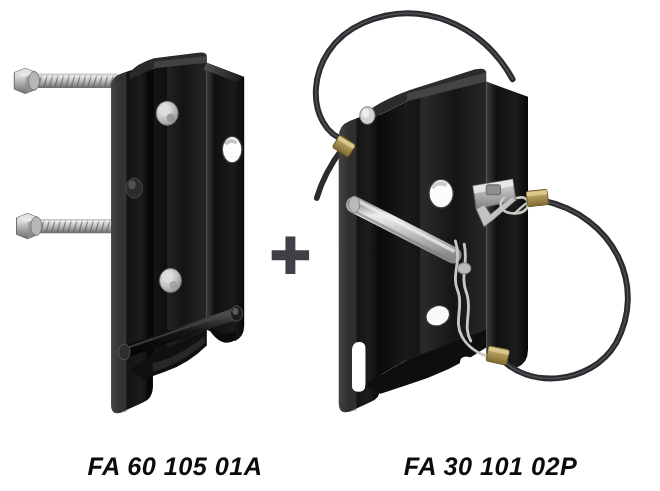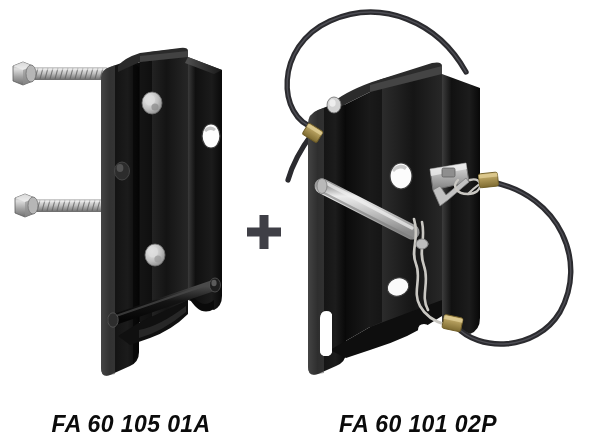--- a/index.html
+++ b/index.html
@@ -43,20 +43,21 @@
     position: absolute;
     bottom: 8px;
     font-family: "Liberation Sans", sans-serif;
     font-weight: bold;
     font-style: italic;
     font-size: 23px;
     letter-spacing: 0.4px;
     color: #0b0b0b;
     white-space: nowrap;
     text-align: center;
+    padding-left: 28px;
   }
   #caption-left  { left: 0;   width: 262px; }
   #caption-right { left: 268px; width: 300px; }
 </style>
 </head>
 <body>
 
 <div id="stage">
 
   <div class="product" id="product-left">
@@ -362,15 +363,15 @@
         <rect x="209" y="174" width="19" height="3.6" fill="#e2cf97" opacity="0.75"></rect>
       </g>
       <g transform="rotate(12 182 323)">
         <rect x="173" y="316" width="19" height="14" rx="2" fill="url(#brass)" stroke="#6f5d27" stroke-width="0.9"></rect>
         <rect x="173" y="317" width="19" height="3.6" fill="#e2cf97" opacity="0.75"></rect>
       </g>
     </svg>
   </div>
 
   <div class="caption" id="caption-left">FA 60 105 01A</div>
-  <div class="caption" id="caption-right">FA 60 101 02P</div>
+  <div class="caption" id="caption-right">FA 30 101 02P</div>
 
 </div>
 
 </body></html>

